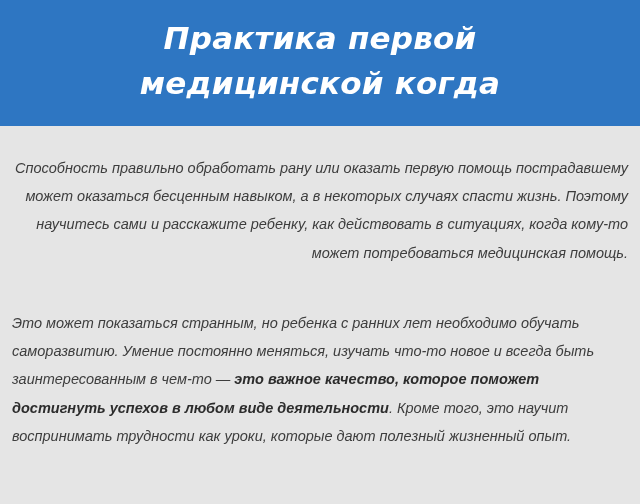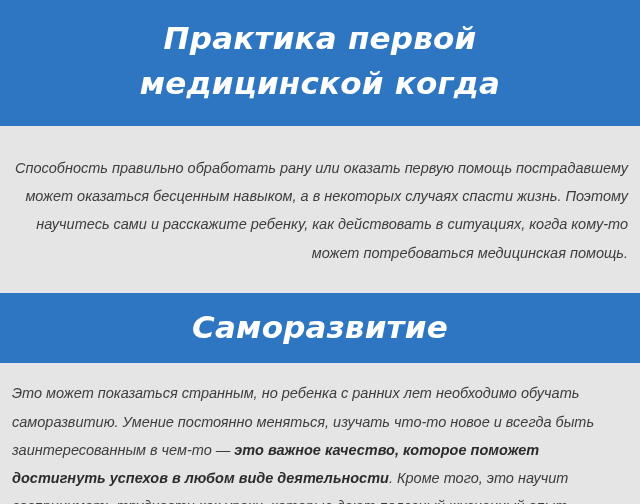--- a/index.html
+++ b/index.html
@@ -77,21 +77,18 @@
     <span class="banner-line">Практика первой</span>
     <span class="banner-line">медицинской когда</span>
   </div>
 
   <div class="para para-1">
     <span class="seg">Способность правильно обработать рану или оказать первую помощь пострадавшему может оказаться бесценным навыком, а в некоторых случаях спасти жизнь. Поэтому научитесь сами и расскажите ребенку, как действовать в ситуациях, когда кому-то может потребоваться медицинская помощь.</span>
   </div>
 
   <div class="gap"></div>
 
-  <div class="banner banner-2">
-    <span class="banner-line">Саморазвитие</span>
-  </div>
 
   <div class="para para-2">
     <span class="seg">Это может показаться странным, но ребенка с ранних лет необходимо обучать саморазвитию. Умение постоянно меняться, изучать что-то новое и всегда быть заинтересованным в чем-то — </span><span class="seg bold">это важное качество, которое поможет достигнуть успехов в любом виде деятельности</span><span class="seg">. Кроме того, это научит воспринимать трудности как уроки, которые дают полезный жизненный опыт.</span>
   </div>
 
 </div>
 
 </body></html>

